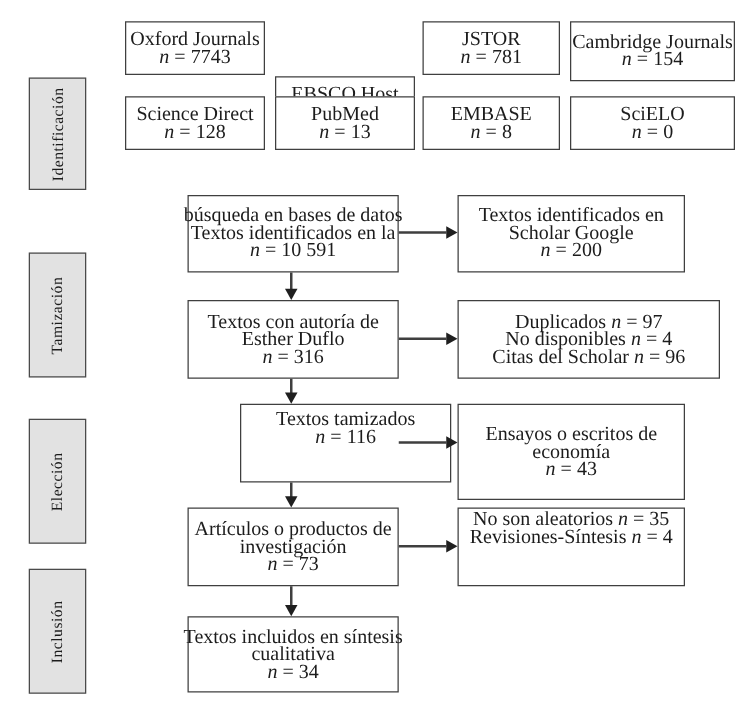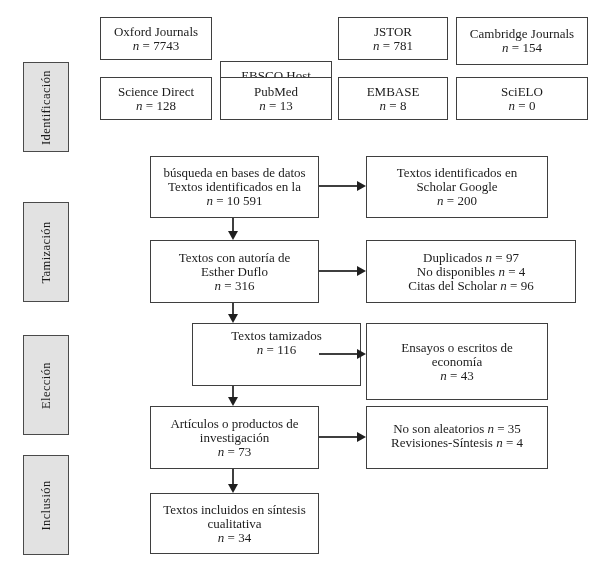--- a/index.html
+++ b/index.html
@@ -10,21 +10,21 @@
   html,body{margin:0;padding:0;background:#fff;}
   .canvas{
     position:relative;width:602px;height:572px;background:#fff;
     font-family:"Liberation Serif","DejaVu Serif",serif;
     color:var(--text-color);
   }
   .box{
     position:absolute;box-sizing:border-box;
     border:1.4px solid var(--line-color);background:#fff;
     display:flex;flex-direction:column;align-items:center;justify-content:center;
-    text-align:center;font-size:13px;line-height:14px;
+    text-align:center;font-size:16px;line-height:14px;
   }
   .box .line{white-space:nowrap;}
   .box.top-align{justify-content:flex-start;padding-top:5px;}
   .stage{
     position:absolute;box-sizing:border-box;
     background:var(--stage-fill);border:1.6px solid #4a4a4a;
     display:flex;align-items:center;justify-content:center;
   }
   .stage span{
     transform:rotate(-90deg);white-space:nowrap;
@@ -130,21 +130,21 @@
   <div class="box" style="left:366px;top:240px;width:210px;height:63px;">
       <div class="line">Duplicados <i>n</i> = 97</div>
       <div class="line">No disponibles <i>n</i> = 4</div>
       <div class="line">Citas del Scholar <i>n</i> = 96</div>
     </div>
   <div class="box" style="left:366px;top:323px;width:182px;height:77px;">
       <div class="line">Ensayos o escritos de</div>
       <div class="line">economía</div>
       <div class="line"><i>n</i> = 43</div>
     </div>
-  <div class="box top-align" style="left:366px;top:406px;width:182px;height:63px;padding-top:15px;">
+  <div class="box top-align" style="left:366px;top:406px;width:182px;height:63px;padding-top:2px;">
       <div class="line">No son aleatorios <i>n</i> = 35</div>
       <div class="line">Revisiones-Síntesis <i>n</i> = 4</div>
     </div>
 
   <div class="vline" style="left:232px;top:218px;height:14px;"></div>
   <div class="head-down" style="left:228px;top:231px;"></div>
 
   <div class="vline" style="left:232px;top:303px;height:12px;"></div>
   <div class="head-down" style="left:228px;top:314px;"></div>
 

